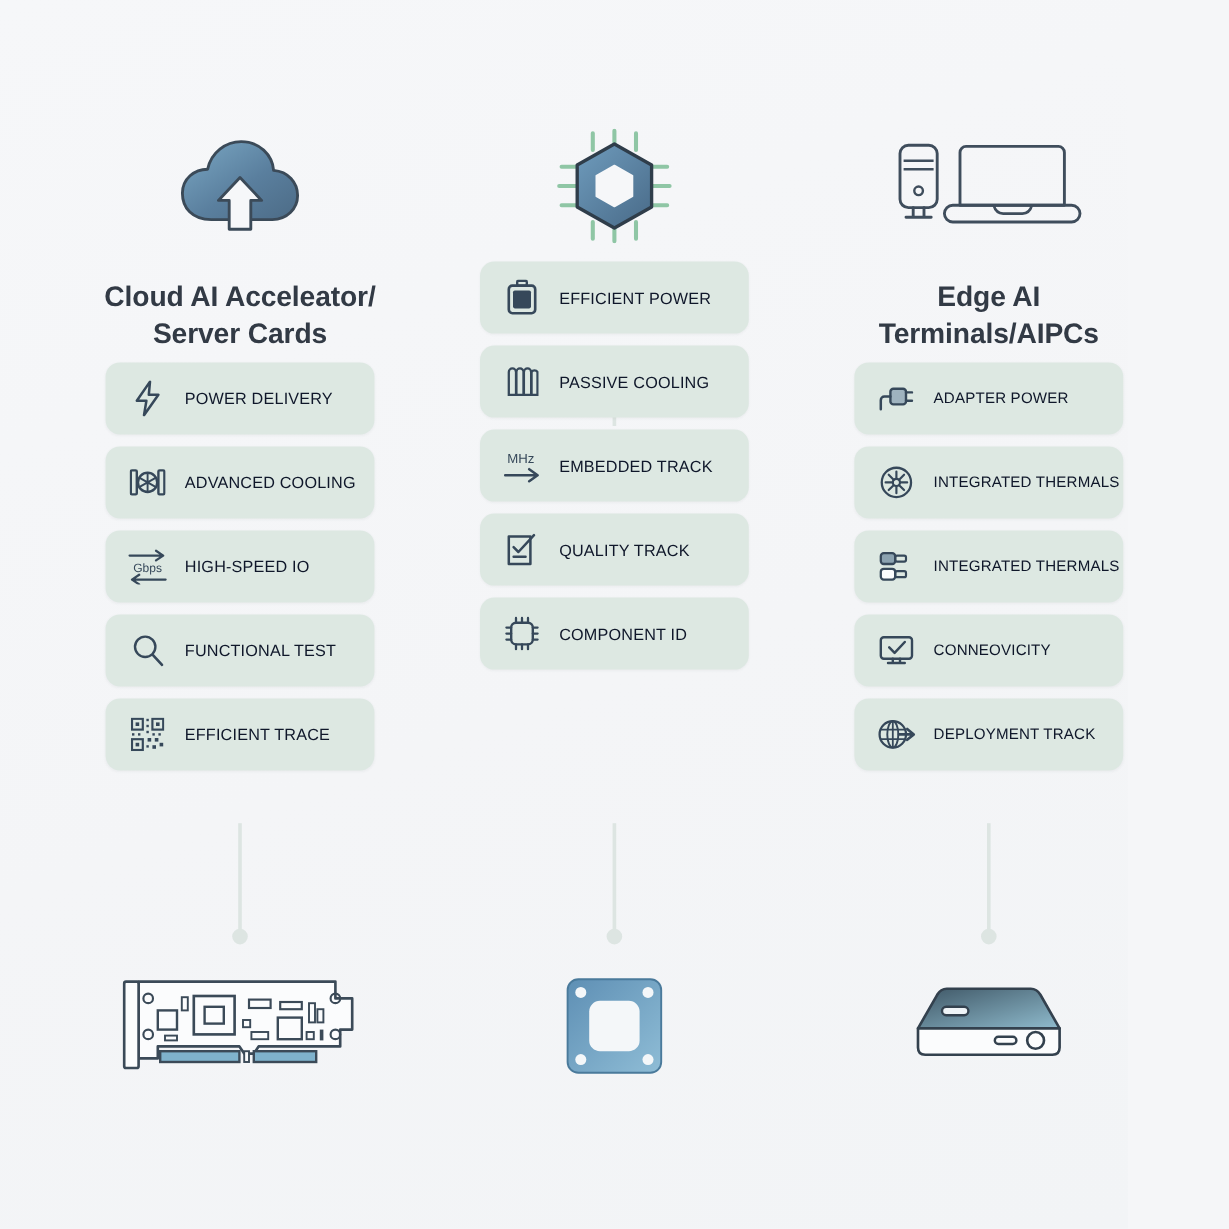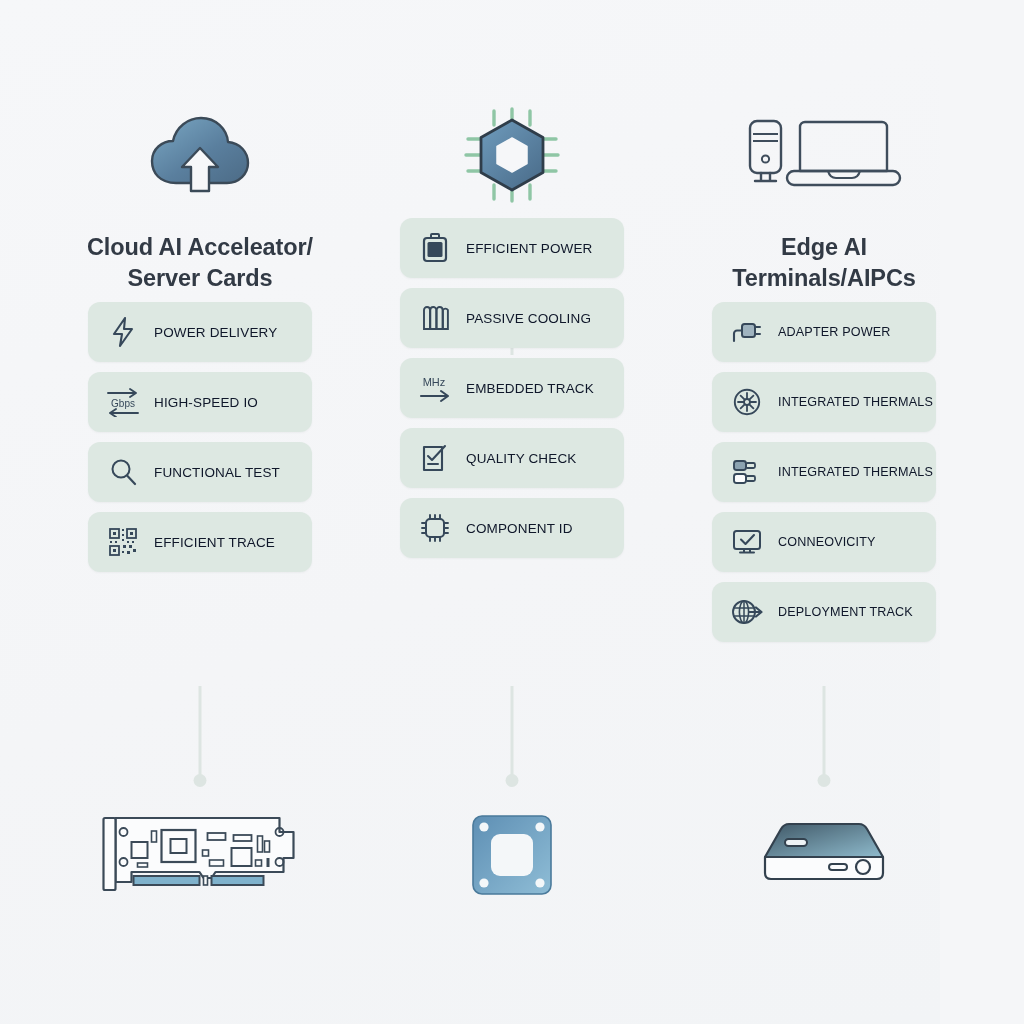--- a/index.html
+++ b/index.html
@@ -186,20 +186,31 @@
 
         <div class="chip">
           <span class="chip-icon">
             <svg width="26" height="30" viewBox="0 0 26 30">
                 <path d="M15 1 L4 17 H12 L10 29 L22 12 H14 Z" fill="none" stroke="#36485a" stroke-width="2.1" stroke-linejoin="round"></path>
               </svg>
           </span>
           <span class="chip-label">POWER DELIVERY</span>
         </div>
 
+        <div class="chip">
+          <span class="chip-icon">
+            <svg width="30" height="26" viewBox="0 0 30 26">
+              <rect x="1" y="3" width="5" height="20" rx="1" fill="none" stroke="#36485a" stroke-width="2"></rect>
+              <rect x="24" y="3" width="5" height="20" rx="1" fill="none" stroke="#36485a" stroke-width="2"></rect>
+              <circle cx="15" cy="13" r="8" fill="none" stroke="#36485a" stroke-width="2"></circle>
+              <path d="M15 13 L15 5 M15 13 L22 9 M15 13 L22 17 M15 13 L15 21 M15 13 L8 17 M15 13 L8 9" stroke="#36485a" stroke-width="1.6"></path>
+            </svg>
+          </span>
+          <span class="chip-label">ADVANCED COOLING</span>
+        </div>
 
         <div class="chip">
           <span class="chip-icon">
             <svg width="34" height="30" viewBox="0 0 34 30">
               <path d="M2 6 H30 M24 2 L30 6 L24 10" fill="none" stroke="#36485a" stroke-width="1.9" stroke-linecap="round" stroke-linejoin="round"></path>
               <path d="M32 26 H4 M10 22 L4 26 L10 30" fill="none" stroke="#36485a" stroke-width="1.9" stroke-linecap="round" stroke-linejoin="round"></path>
               <text x="17" y="20" font-family="'Liberation Sans', sans-serif" font-size="10" fill="#36485a" text-anchor="middle">Gbps</text>
             </svg>
           </span>
           <span class="chip-label">HIGH-SPEED IO</span>
@@ -327,21 +338,21 @@
         </div>
 
         <div class="chip">
           <span class="chip-icon">
             <svg width="28" height="30" viewBox="0 0 28 30">
               <path d="M3 4 H21 V27 H3 Z" fill="none" stroke="#36485a" stroke-width="2.1" stroke-linejoin="round"></path>
               <path d="M7 13 L11 17 L24 3" fill="none" stroke="#36485a" stroke-width="2.1" stroke-linecap="round" stroke-linejoin="round"></path>
               <path d="M7 21 H17" stroke="#36485a" stroke-width="2" stroke-linecap="round"></path>
             </svg>
           </span>
-          <span class="chip-label">QUALITY CHECK</span>
+          <span class="chip-label">QUALITY TRACK</span>
         </div>
 
         <div class="chip">
           <span class="chip-icon">
             <svg width="30" height="30" viewBox="0 0 30 30">
               <rect x="6" y="6" width="18" height="18" rx="4" fill="none" stroke="#36485a" stroke-width="2"></rect>
               <g stroke="#36485a" stroke-width="1.9" stroke-linecap="round">
                 <path d="M10 2 V6 M15 2 V6 M20 2 V6 M10 24 V28 M15 24 V28 M20 24 V28
                          M2 10 H6 M2 15 H6 M2 20 H6 M24 10 H28 M24 15 H28 M24 20 H28"></path>
               </g>

